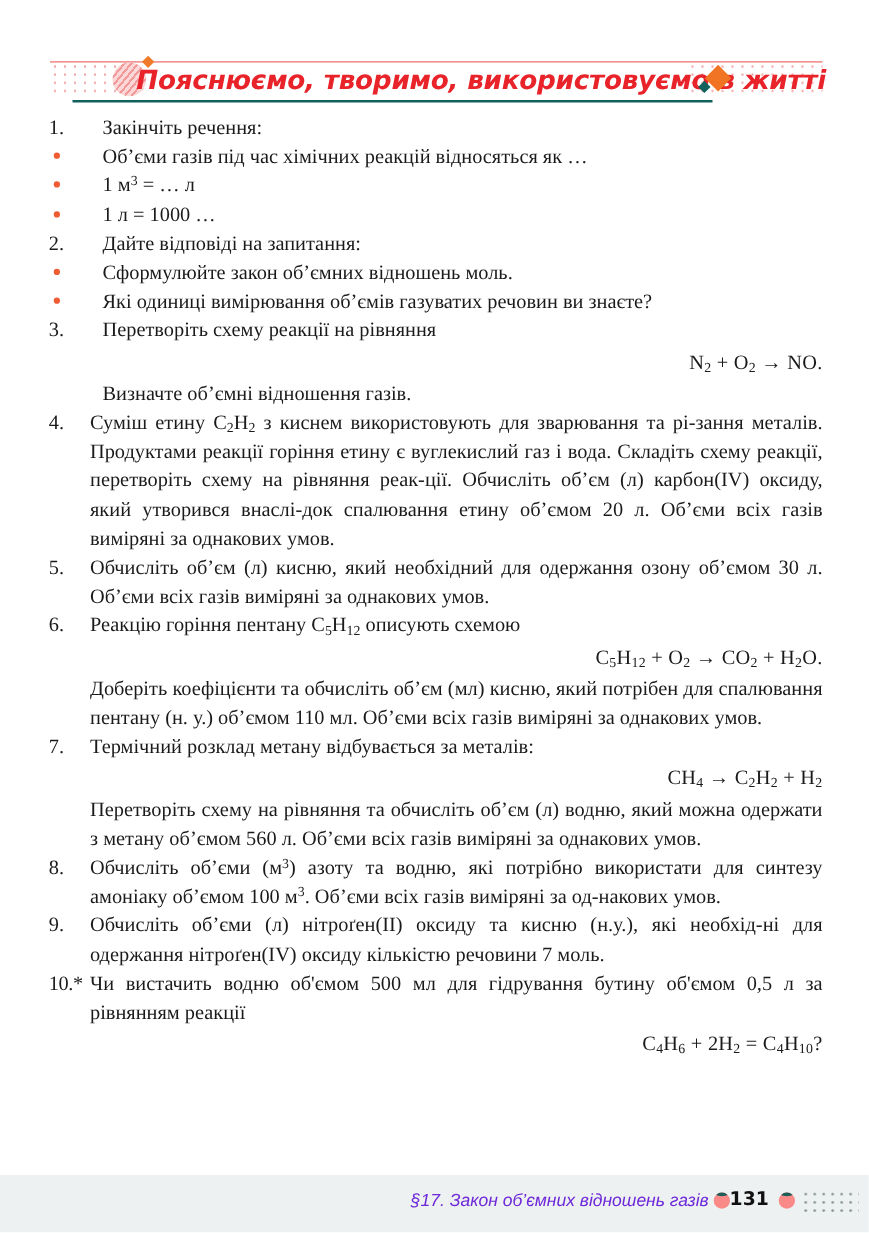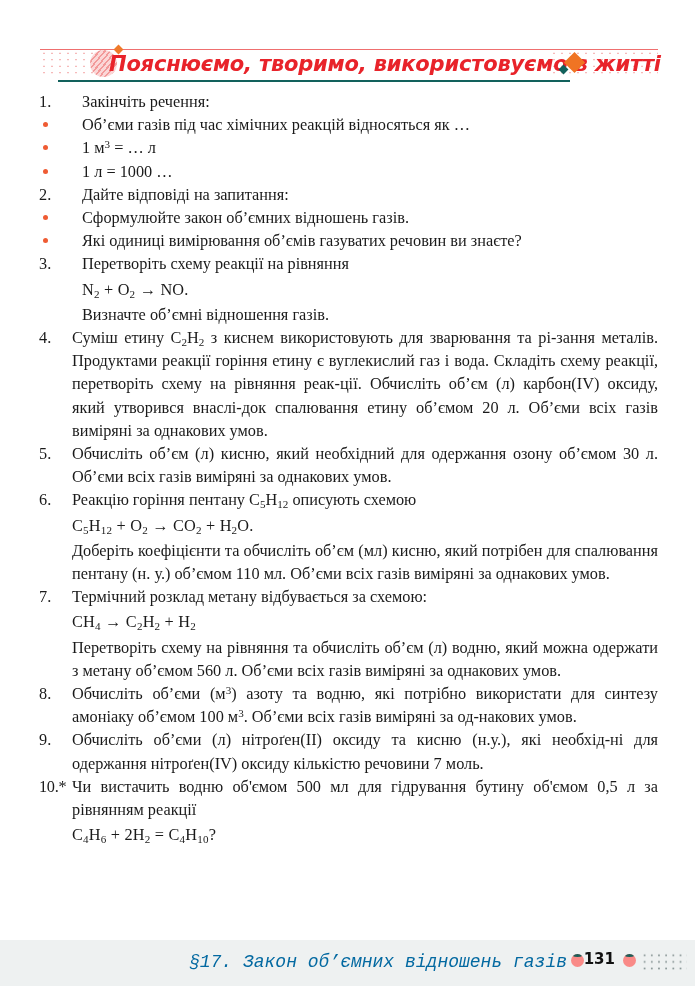--- a/index.html
+++ b/index.html
@@ -159,21 +159,21 @@
     line-height: 23.2px;
     text-align: justify;
     text-justify: inter-word;
     hyphens: manual;
   }
   .body-text.noj {
     text-align: left;
     margin-left: 10px;
   }
   .equation {
-    text-align: left;
+    text-align: right;
     font-size: 16.3px;
     line-height: 23.2px;
     margin: 2px 0 2px 0;
     letter-spacing: 0.2px;
   }
   sub {
     font-size: 0.68em;
     vertical-align: -0.25em;
     line-height: 0;
   }
@@ -189,24 +189,24 @@
     left: 0;
     right: 0;
     bottom: 0;
     height: 46px;
     background: #eef1f1;
   }
   .footer-title {
     position: absolute;
     right: 128px;
     top: 12px;
-    font-family: Liberation Mono, monospace;
+    font-family: Liberation Sans, sans-serif;
     font-style: italic;
-    font-size: 18px;
-    color: #0369a1;
+    font-size: 14px;
+    color: #6d28d9;
     white-space: nowrap;
   }
   .pagenum {
     position: absolute;
     right: 80px;
     top: 10px;
     font-family: "DejaVu Sans", "Liberation Sans", sans-serif;
     font-weight: bold;
     font-size: 15px;
     color: #111111;
@@ -276,21 +276,21 @@
     <div class="marker bullet"><span class="bullet-dot"></span></div>
     <div class="body-text noj">1 л = 1000 …</div>
   </div>
 
   <div class="item">
     <div class="marker">2.</div>
     <div class="body-text noj">Дайте відповіді на запитання:</div>
   </div>
   <div class="item">
     <div class="marker bullet"><span class="bullet-dot"></span></div>
-    <div class="body-text noj">Сформулюйте закон об’ємних відношень газів.</div>
+    <div class="body-text noj">Сформулюйте закон об’ємних відношень моль.</div>
   </div>
   <div class="item">
     <div class="marker bullet"><span class="bullet-dot"></span></div>
     <div class="body-text noj">Які одиниці вимірювання об’ємів газуватих речовин ви знаєте?</div>
   </div>
 
   <div class="item">
     <div class="marker">3.</div>
     <div class="body-text noj">
       <div>Перетворіть схему реакції на рівняння</div>
@@ -314,21 +314,21 @@
     <div class="body-text">
       <div class="noj">Реакцію горіння пентану C<sub>5</sub>H<sub>12</sub> описують схемою</div>
       <div class="equation">C<sub>5</sub>H<sub>12</sub> + O<sub>2</sub> → CO<sub>2</sub> + H<sub>2</sub>O.</div>
       <div>Доберіть коефіцієнти та обчисліть об’єм (мл) кисню, який потрібен для спалювання пентану (н. у.) об’ємом 110 мл. Об’єми всіх газів виміряні за однакових умов.</div>
     </div>
   </div>
 
   <div class="item">
     <div class="marker">7.</div>
     <div class="body-text">
-      <div class="noj">Термічний розклад метану відбувається за схемою:</div>
+      <div class="noj">Термічний розклад метану відбувається за металів:</div>
       <div class="equation">CH<sub>4</sub> → C<sub>2</sub>H<sub>2</sub> + H<sub>2</sub></div>
       <div>Перетворіть схему на рівняння та обчисліть об’єм (л) водню, який можна одержати з метану об’ємом 560 л. Об’єми всіх газів виміряні за однакових умов.</div>
     </div>
   </div>
 
   <div class="item">
     <div class="marker">8.</div>
     <div class="body-text">Обчисліть об’єми (м<sup>3</sup>) азоту та водню, які потрібно використати для синтезу амоніаку об’ємом 100 м<sup>3</sup>. Об’єми всіх газів виміряні за од-накових умов.</div>
   </div>
 

